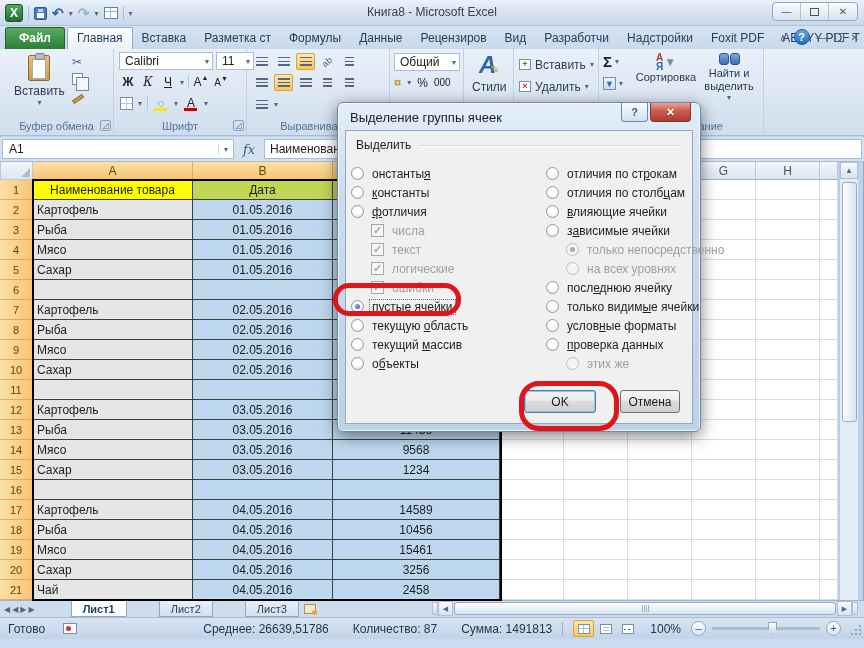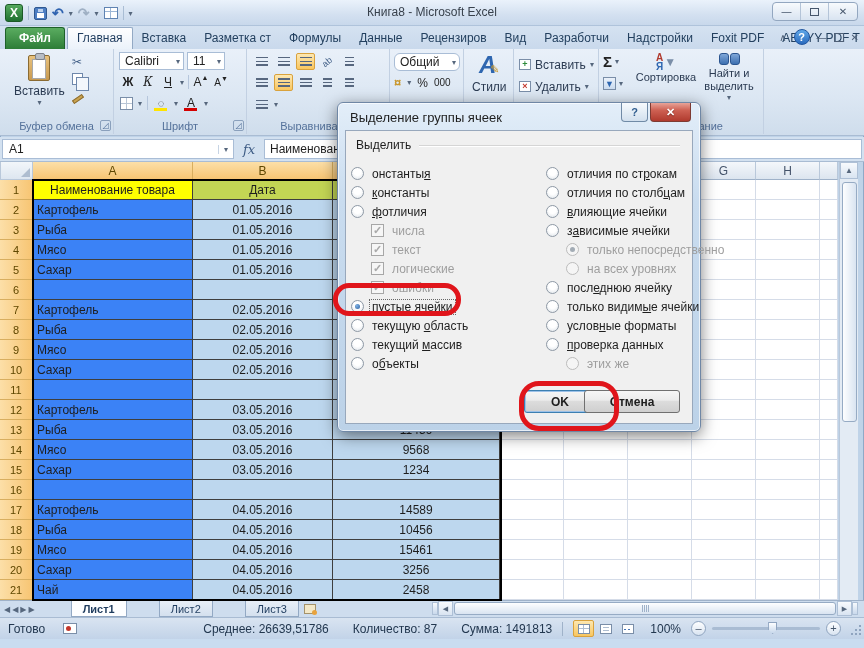--- a/index.html
+++ b/index.html
@@ -119,21 +119,21 @@
   #colhdrs { position:absolute; left:33px; top:162px; width:805px; height:18px; display:flex; }
   .ch { height:18px; display:flex; align-items:center; justify-content:center; font-size:12px; color:#44536A;
     background:linear-gradient(#F4F7FB,#DCE5EF); border-right:1px solid #B9C8DA; border-bottom:1px solid #9FB2C9; }
   .ch.sel { background:linear-gradient(#FCDFA8,#F7C573); color:#5F4700; border-right:1px solid #D8AE5F; border-bottom:1px solid #C99B3F; }
   #rowhdrs { position:absolute; left:0; top:180px; width:33px; height:420px; }
   .rh { width:33px; height:20px; display:flex; align-items:center; justify-content:center; font-size:11px;
     background:linear-gradient(90deg,#FCDFA8,#F7C573); color:#5F4700; border-right:1px solid #C99B3F; border-bottom:1px solid #D8AE5F; }
   #cells { position:absolute; left:33px; top:180px; width:805px; height:420px; background:#fff;
     display:grid; grid-template-columns:160px 140px 167px 64px 64px 64px 64px 64px 18px; grid-auto-rows:20px; }
   .cell { font-size:12px; display:flex; align-items:center; overflow:hidden; white-space:nowrap; }
-  .cA { background:#3b82f6; border-right:1px solid #3E3E3E; border-bottom:1px solid #3E3E3E; padding-left:4px; }
+  .cA { background:#e5e5e5; border-right:1px solid #3E3E3E; border-bottom:1px solid #3E3E3E; padding-left:4px; }
   .cB, .cC { background:#BDD7EE; border-right:1px solid #3E3E3E; border-bottom:1px solid #3E3E3E; justify-content:center; }
   .hA { background:#FFFF00; border-right:1px solid #3E3E3E; border-bottom:1px solid #3E3E3E; justify-content:center; }
   .hB, .hC { background:#C3D554; border-right:1px solid #3E3E3E; border-bottom:1px solid #3E3E3E; justify-content:center; }
   .cE { background:#fff; border-right:1px solid #D5DCE8; border-bottom:1px solid #D5DCE8; }
   #selbox { position:absolute; left:32px; top:179px; width:470px; height:422px; border:2px solid #000; pointer-events:none; z-index:5; }
   .vscroll { position:absolute; left:839px; top:162px; width:19px; height:438px; background:#E3EBF4; border-left:1px solid #B9C8DA; }
   .vs-btn { height:17px; text-align:center; font-size:8px; color:#56677D; line-height:16px;
     background:linear-gradient(#F7FAFD,#D9E4F1); border:1px solid #AEC0D6; }
   .vs-thumb { position:absolute; left:2px; top:20px; width:15px; height:240px; border:1px solid #96ABC4; border-radius:3px;
     background:linear-gradient(90deg,#FDFEFF,#D9E4F1); }
@@ -214,23 +214,23 @@
   .radio.dis { border-color:#BCBCBC; background:#F5F5F5; }
   .radio.dis.on::after { background:#A3ACB5; }
   .cbox { width:13px; height:13px; border:1px solid #A7A7A7; background:#F6F6F6; flex:0 0 13px;
     color:#A9A9A9; font-size:11px; font-weight:bold; line-height:11px; text-align:center; }
   .olbl { font-size:12px; color:#1e1e1e; padding:0 2px; }
   .olbl.dis { color:#9E9E9E; }
   .olbl .u { text-decoration:underline; }
   .olbl.focus { outline:1px dotted #666; }
   .dlg-btn { position:absolute; bottom:10px; height:23px; border:1px solid #707070; border-radius:3px;
     background:linear-gradient(#F6F6F6,#EBEBEB 45%,#DDDDDD 46%,#CFCFCF); font-size:12px;
-    display:flex; align-items:center; justify-content:center; font-family:"Liberation Sans",sans-serif;font-weight:bold; }
+    display:flex; align-items:center; justify-content:center; font-family:"Liberation Sans",sans-serif; }
   .dlg-ok { right:96px; width:72px; box-shadow:inset 0 0 0 1px #9CC1E8; border-color:#3C7FB1; }
-  .dlg-cancel { right:12px; width:96px; }
+  .dlg-cancel { right:12px; width:60px; }
   .annotation { position:absolute; border:5px solid #E0151B; border-radius:16px; z-index:45; pointer-events:none; }
   .anno-empty { left:333px; top:283px; width:128px; height:33px; }
   .anno-ok { left:519px; top:381px; width:100px; height:50px; border-radius:20px; }
 </style>
 </head>
 <body>
 
 <div class="titlebar">
   <div class="qat">
     <div class="xl-logo">X</div>
@@ -293,21 +293,21 @@
       <div class="mini-ic">
           <span class="brush-ic"></span>
         </div>
     </div>
     <div class="glabel">Буфер обмена</div>
     <div class="launcher">◿</div>
   </div>
 
   <div class="group" style="left:114px;width:133px;">
     <div style="position:absolute;left:5px;top:3px;display:flex;gap:3px;">
-      <div class="selbox" style="width:65px;">
+      <div class="selbox" style="width:94px;">
           <span>Calibri</span>
           <span class="dd">▾</span>
         </div>
       <div class="selbox" style="width:38px;">
           <span>11</span>
           <span class="dd">▾</span>
         </div>
     </div>
     <div style="position:absolute;left:6px;top:25px;display:flex;align-items:center;gap:4px;">
       <div class="fbtn" style="font-weight:bold;">Ж</div>
@@ -381,21 +381,21 @@
     <div class="alrow" style="position:absolute;left:5px;top:47px;">
       <div class="mi">
           <span class="lines"></span>
         </div>
         <span class="caret">▾</span>
     </div>
     <div class="glabel">Выравнивание</div>
   </div>
 
   <div class="group" style="left:390px;width:74px;">
-    <div class="selbox" style="position:absolute;left:4px;top:4px;width:66px;border-radius:6px;">
+    <div class="selbox" style="position:absolute;left:4px;top:4px;width:66px;">
       <span>Общий</span>
         <span class="dd">▾</span>
     </div>
     <div style="position:absolute;left:4px;top:26px;display:flex;align-items:center;gap:6px;">
       <span class="coin">¤</span>
         <span class="caret">▾</span>
       <span>%</span>
       <span style="font-size:10px;">000</span>
     </div>
     <div class="glabel">Число</div>

